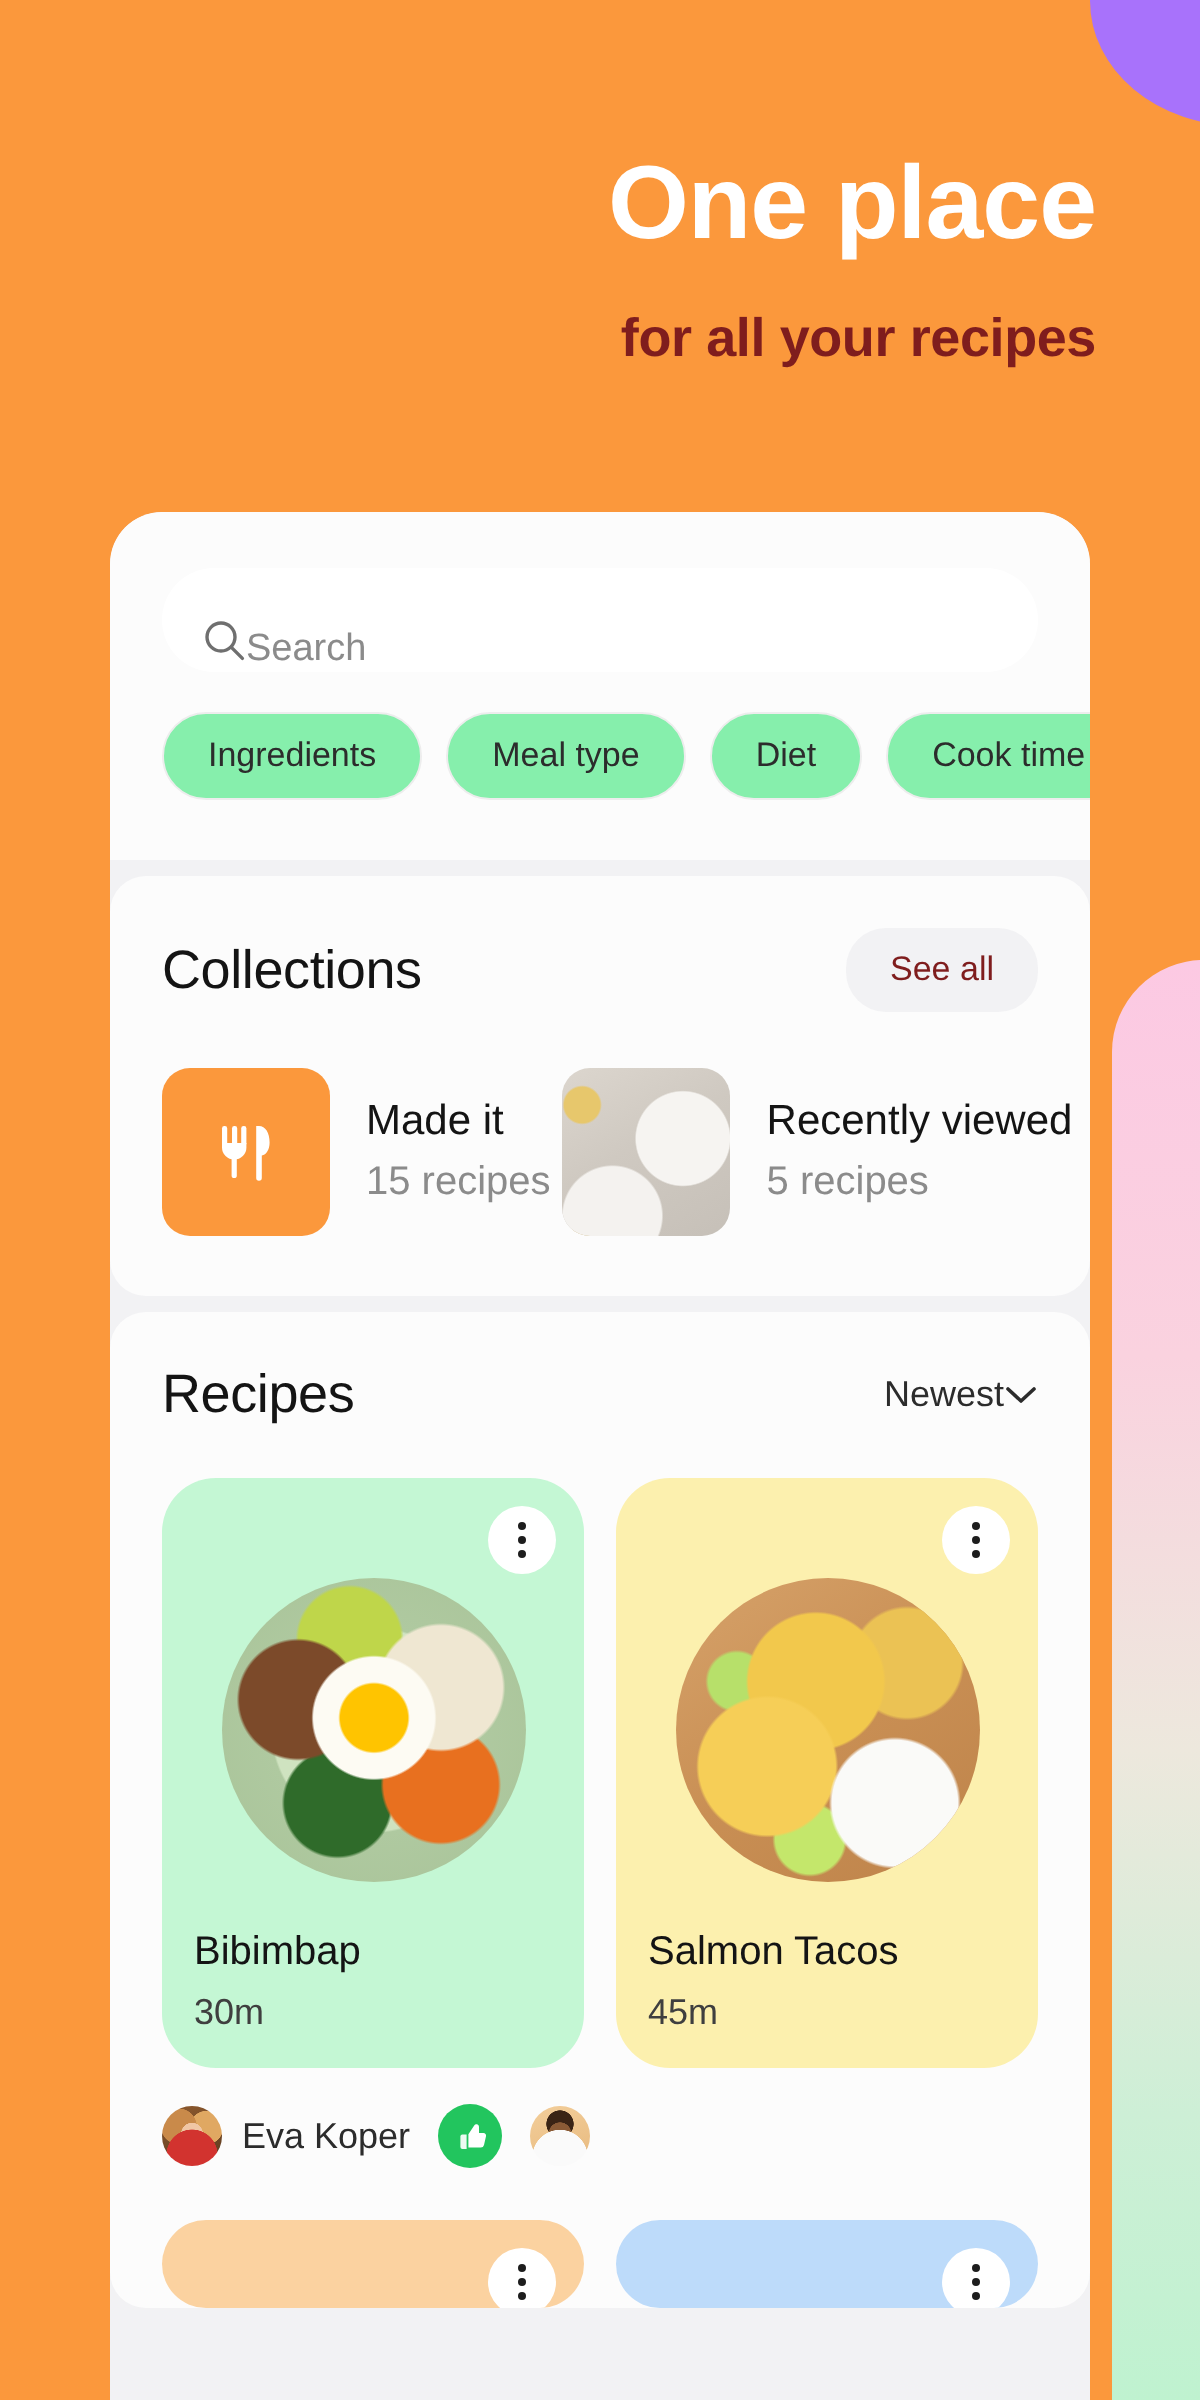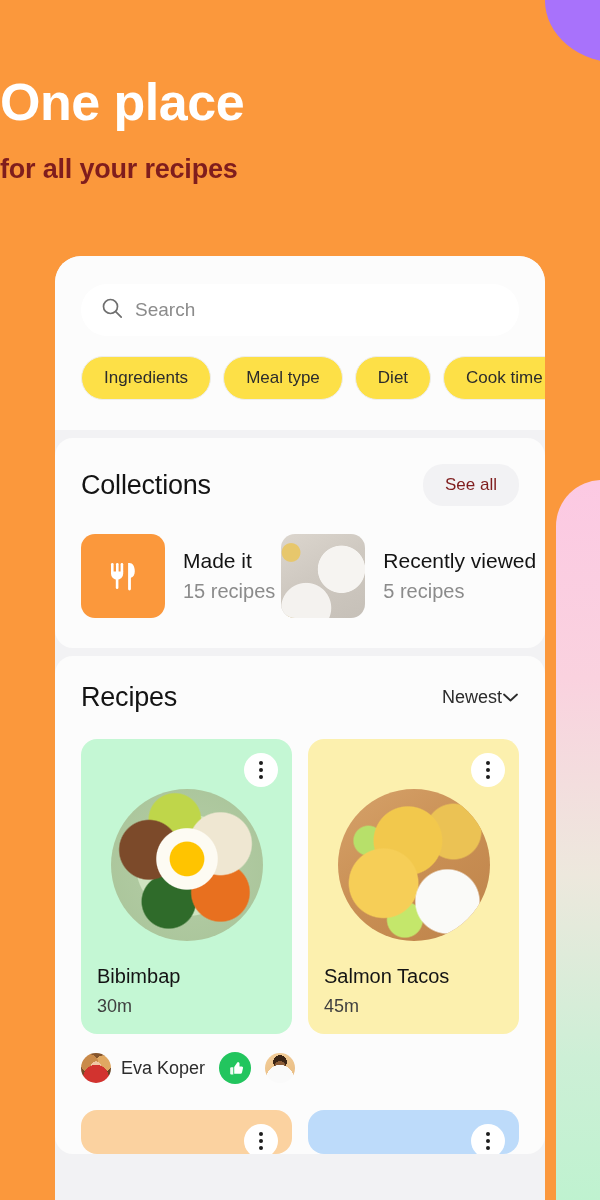--- a/index.html
+++ b/index.html
@@ -42,22 +42,22 @@
   .card {
     background: #FCFCFC;
     width: 100%;
   }
   .card.top { border-radius: 26px 26px 0 0; padding: 28px 26px 30px; }
   .card.mid { border-radius: 18px; margin-top: 8px; padding: 26px 26px 30px; }
   .card.bot { border-radius: 18px; margin-top: 8px; padding: 26px 26px 0; }
 
   
   .search-bar {
-    display: flex; align-items: center;
-    gap: 12px;
+    display: flex; align-items: flex-end;
+    gap: 0;
     height: 52px;
     background: #FFFFFF;
     border-radius: 26px;
     padding: 0 20px;
   }
   .search-icon { flex: 0 0 auto; display: block; }
   .search-input {
     border: none; outline: none; background: transparent;
     font-family: "Liberation Sans", sans-serif;
     font-size: 19px; color: #3b3b3b;
@@ -66,21 +66,21 @@
   .search-input::placeholder { color: #8b8b8b; }
 
   
   .chips {
     display: flex; gap: 12px;
     margin-top: 20px;
     flex-wrap: nowrap;
   }
   .chip {
     flex: 0 0 auto;
-    background: #fde047;
+    background: #86efac;
     border: 1px solid #EDEDED;
     border-radius: 22px;
     padding: 11px 22px;
     font-size: 17px;
     color: #2c2c2c;
     white-space: nowrap;
   }
 
   
   .sec-head {
@@ -131,21 +131,21 @@
 
   
   .grid {
     display: flex; flex-wrap: wrap;
     gap: 16px;
     margin-top: 26px;
   }
   .rcard {
     position: relative;
     width: 211px;
-    border-radius: 16px;
+    border-radius: 27px;
     padding: 16px;
     overflow: hidden;
   }
   .rcard-tall { height: 295px; }
   .rcard-cut { height: 44px; padding-top: 12px; }
   .kebab {
     position: absolute; right: 14px; top: 14px;
     width: 34px; height: 34px;
     background: #FFFFFF;
     border-radius: 50%;
@@ -224,21 +224,21 @@
   .author-name { font-size: 18px; color: #2c2c2c; white-space: nowrap; }
   .thumb-badge {
     width: 32px; height: 32px;
     border-radius: 50%;
     background: #22C55E;
     display: flex; align-items: center; justify-content: center;
     flex: 0 0 auto;
   }
 
   
-  .hero { position: absolute; left: 0; top: 0; width: 548px; text-align: left; }
+  .hero { position: absolute; left: 0; top: 0; width: 548px; text-align: right; }
   .hero-title {
     margin-top: 72px;
     font-size: 52px;
     font-weight: 700;
     color: #FFFFFF;
     letter-spacing: -0.5px;
   }
   .hero-sub {
     margin-top: 22px;
     font-size: 27px;

